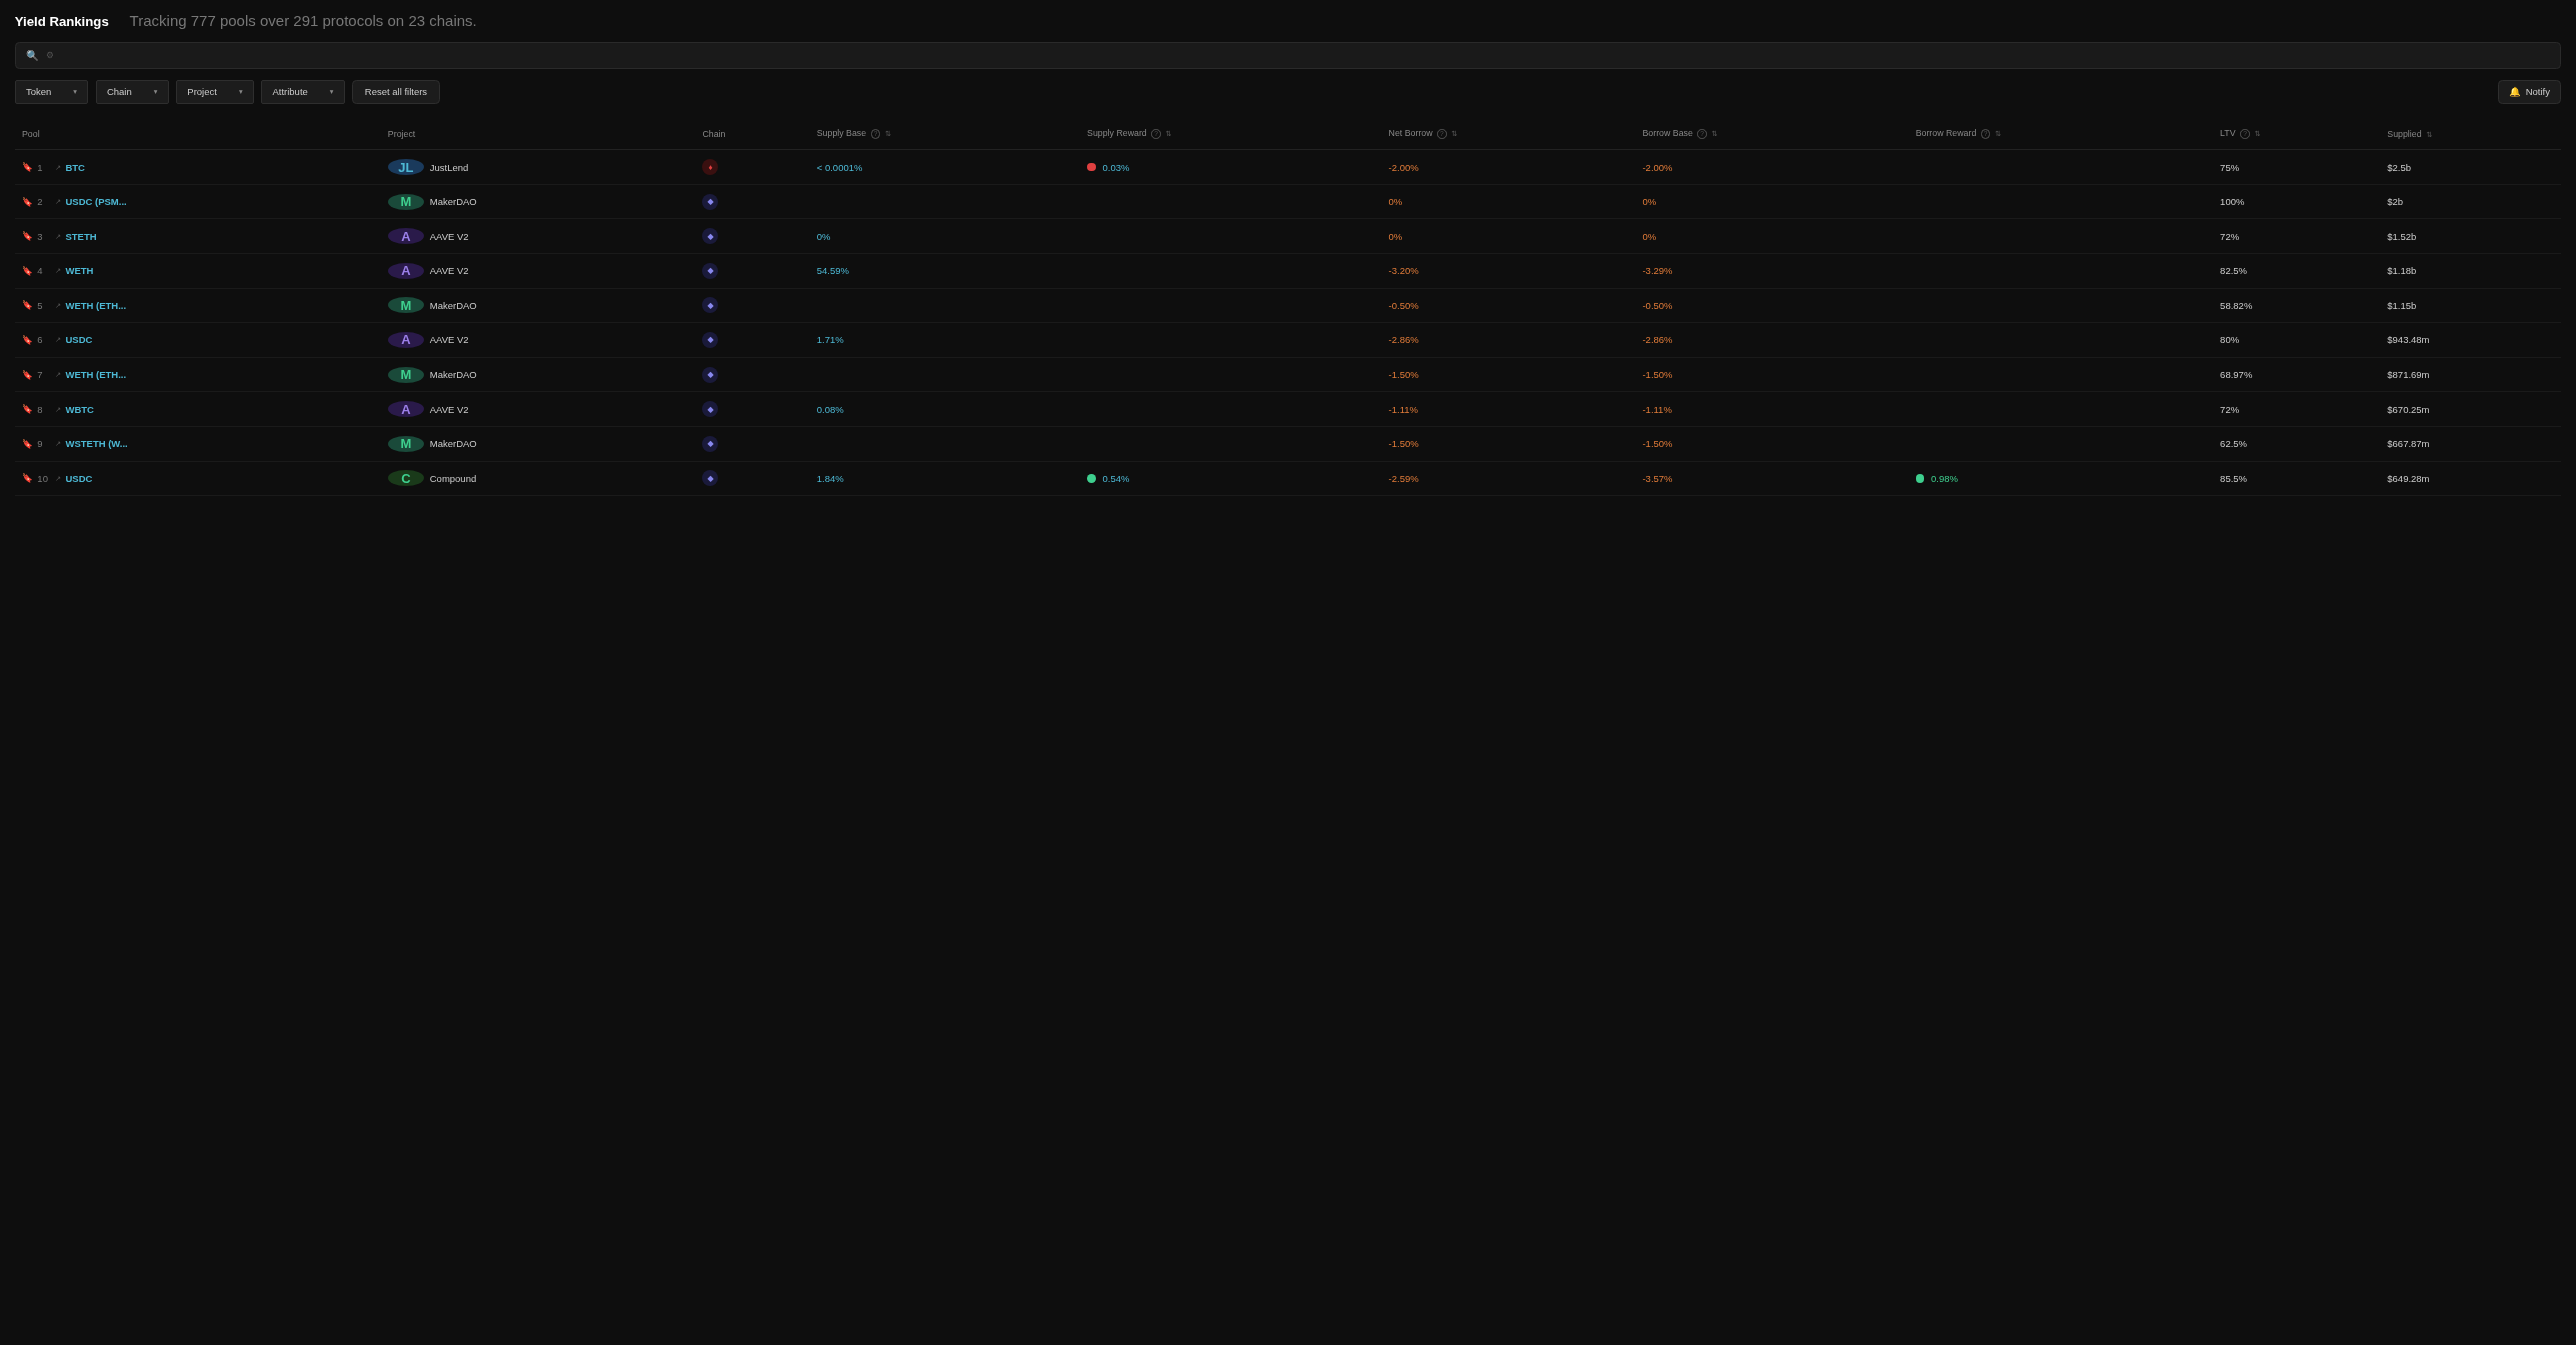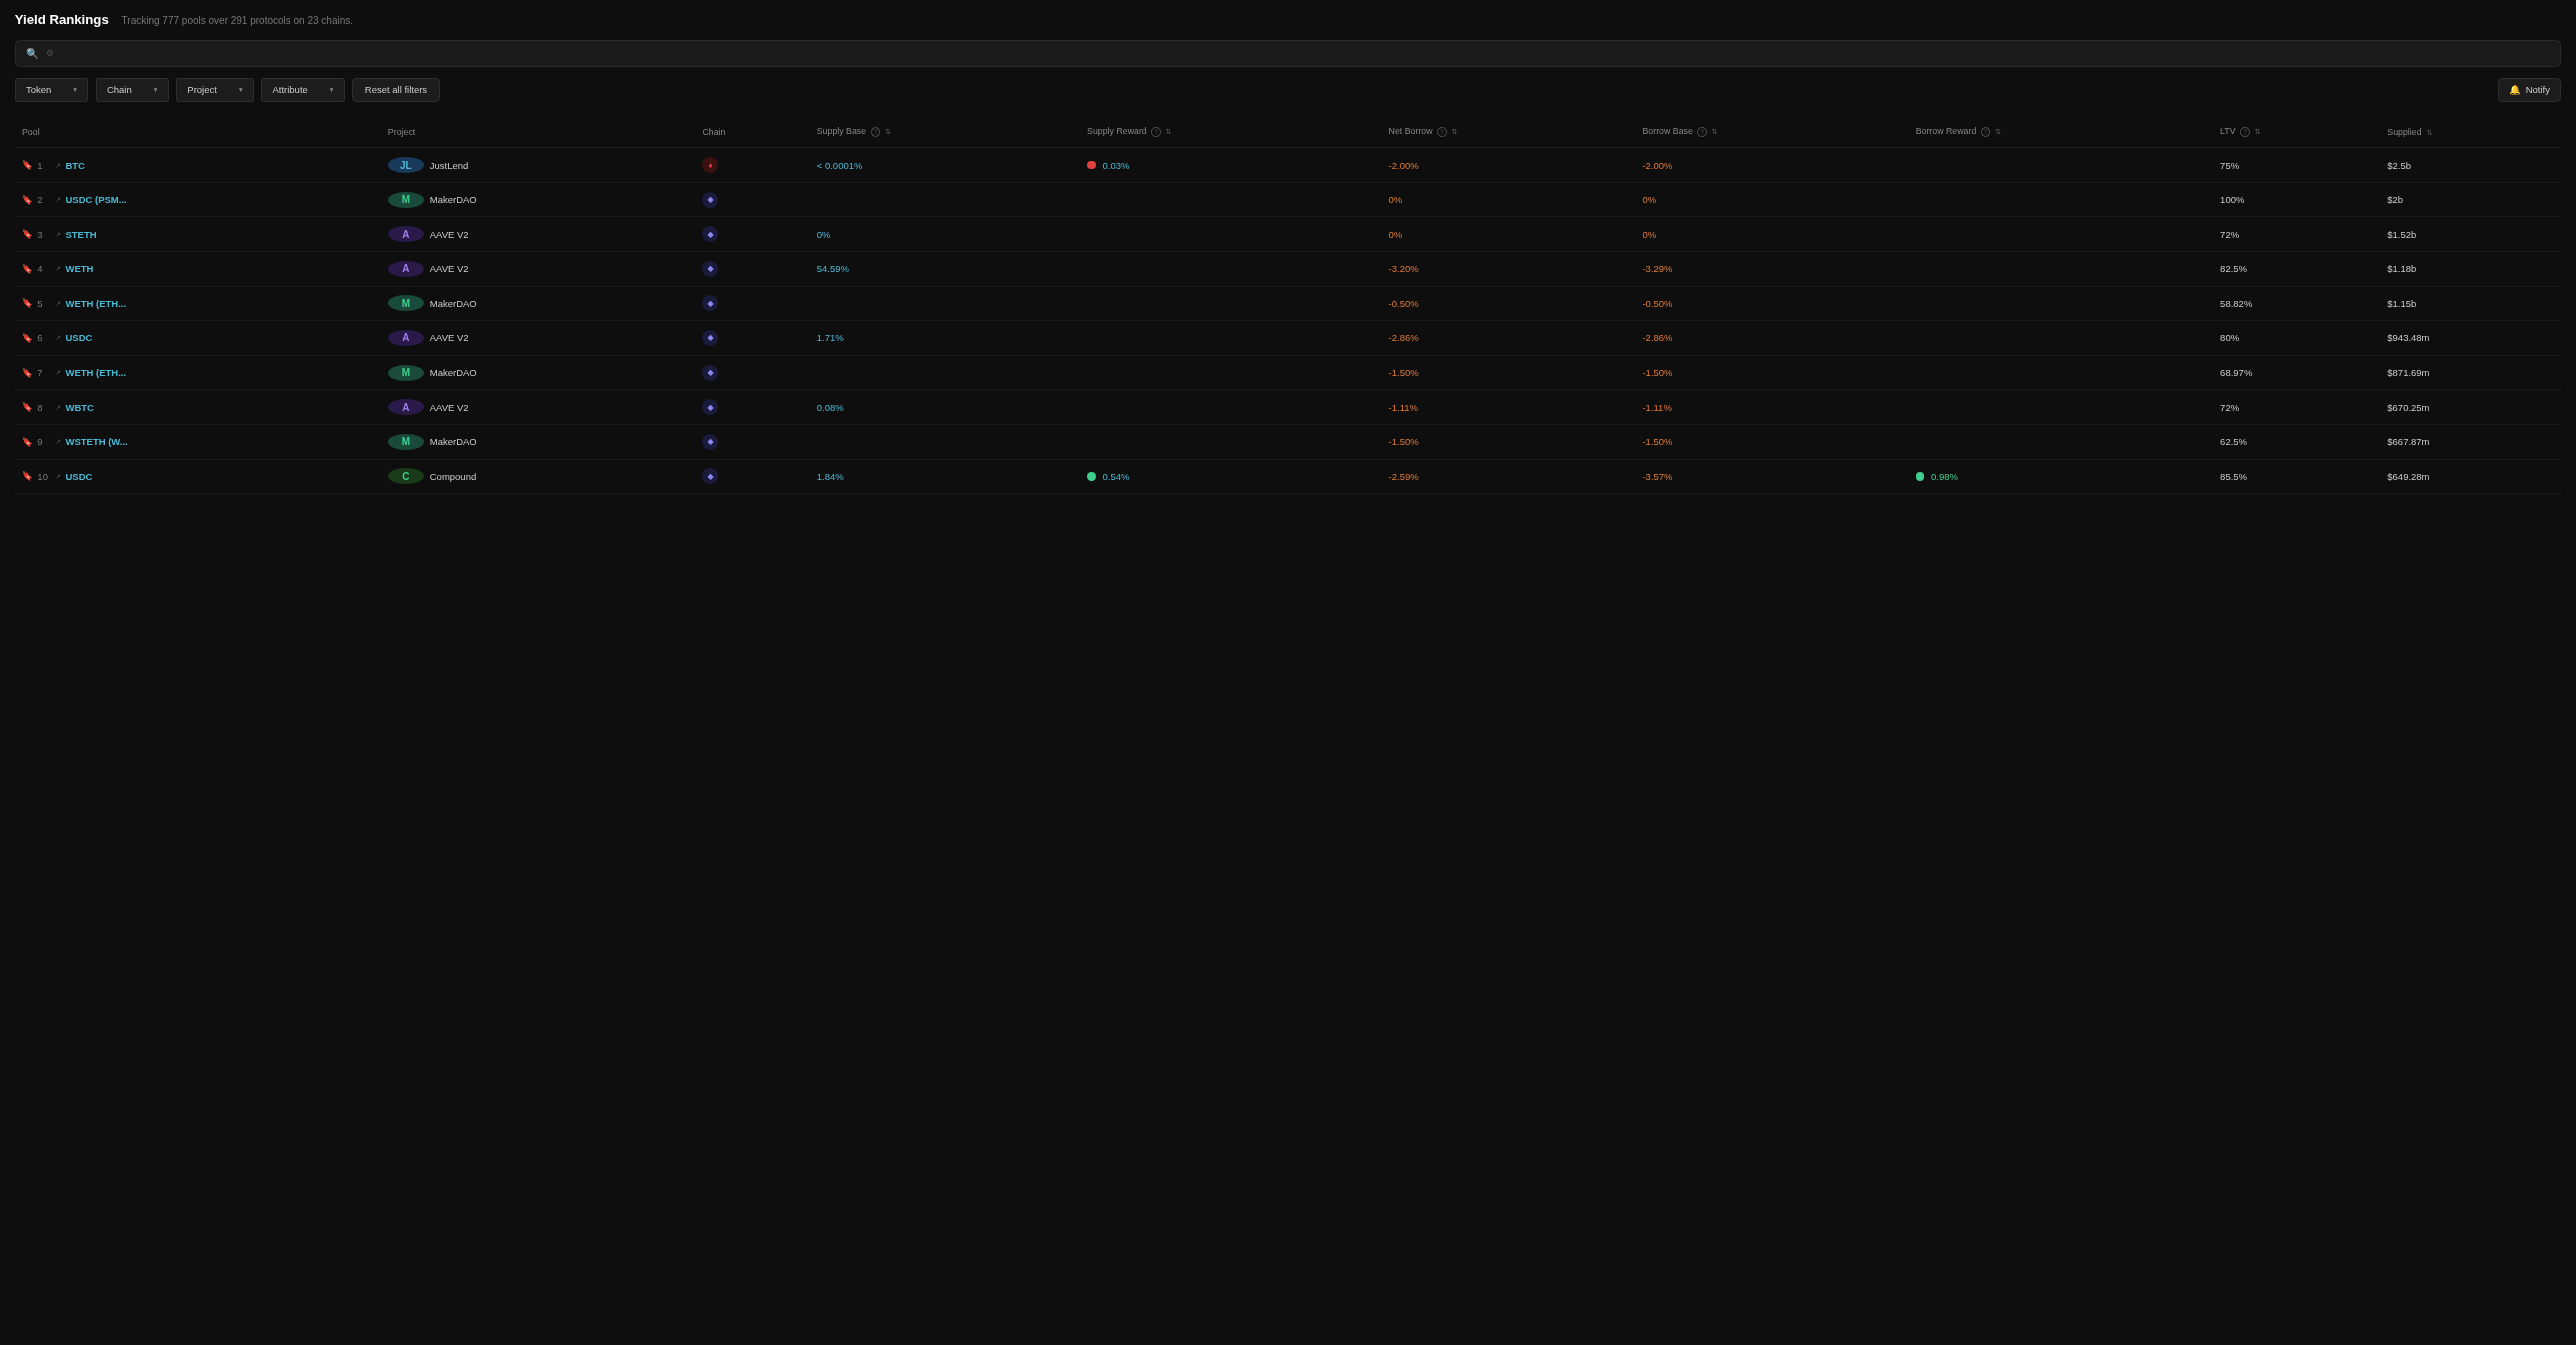--- a/index.html
+++ b/index.html
@@ -18,23 +18,23 @@
 
     .page-title {
       font-size: 13.2px;
       font-weight: 700;
       color: #ffffff;
       display: inline;
       text-align: right;
     }
 
     .page-subtitle {
-      font-size: 10px;
+      font-size: 15px;
       color: #777;
-      margin-left: 10px;
+      margin-left: 18px;
     }
 
     .search-bar {
       background: #1a1a1a;
       border: 0.7px solid #2a2a2a;
       border-radius: 4.4px;
       display: flex;
       align-items: center;
       padding: 5.9px 10.3px;
       margin: 11.7px 0;
@@ -173,21 +173,21 @@
       color: #ccc;
     }
 
     .project-avatar {
       width: 36px;
       height: 16px;
       border-radius: 50%;
       display: flex;
       align-items: center;
       justify-content: center;
-      font-size: 10px;
+      font-size: 13px;
       font-weight: 700;
       flex-shrink: 0;
     }
 
     .chain-cell {
       display: flex;
       align-items: center;
     }
 
     .chain-icon {

